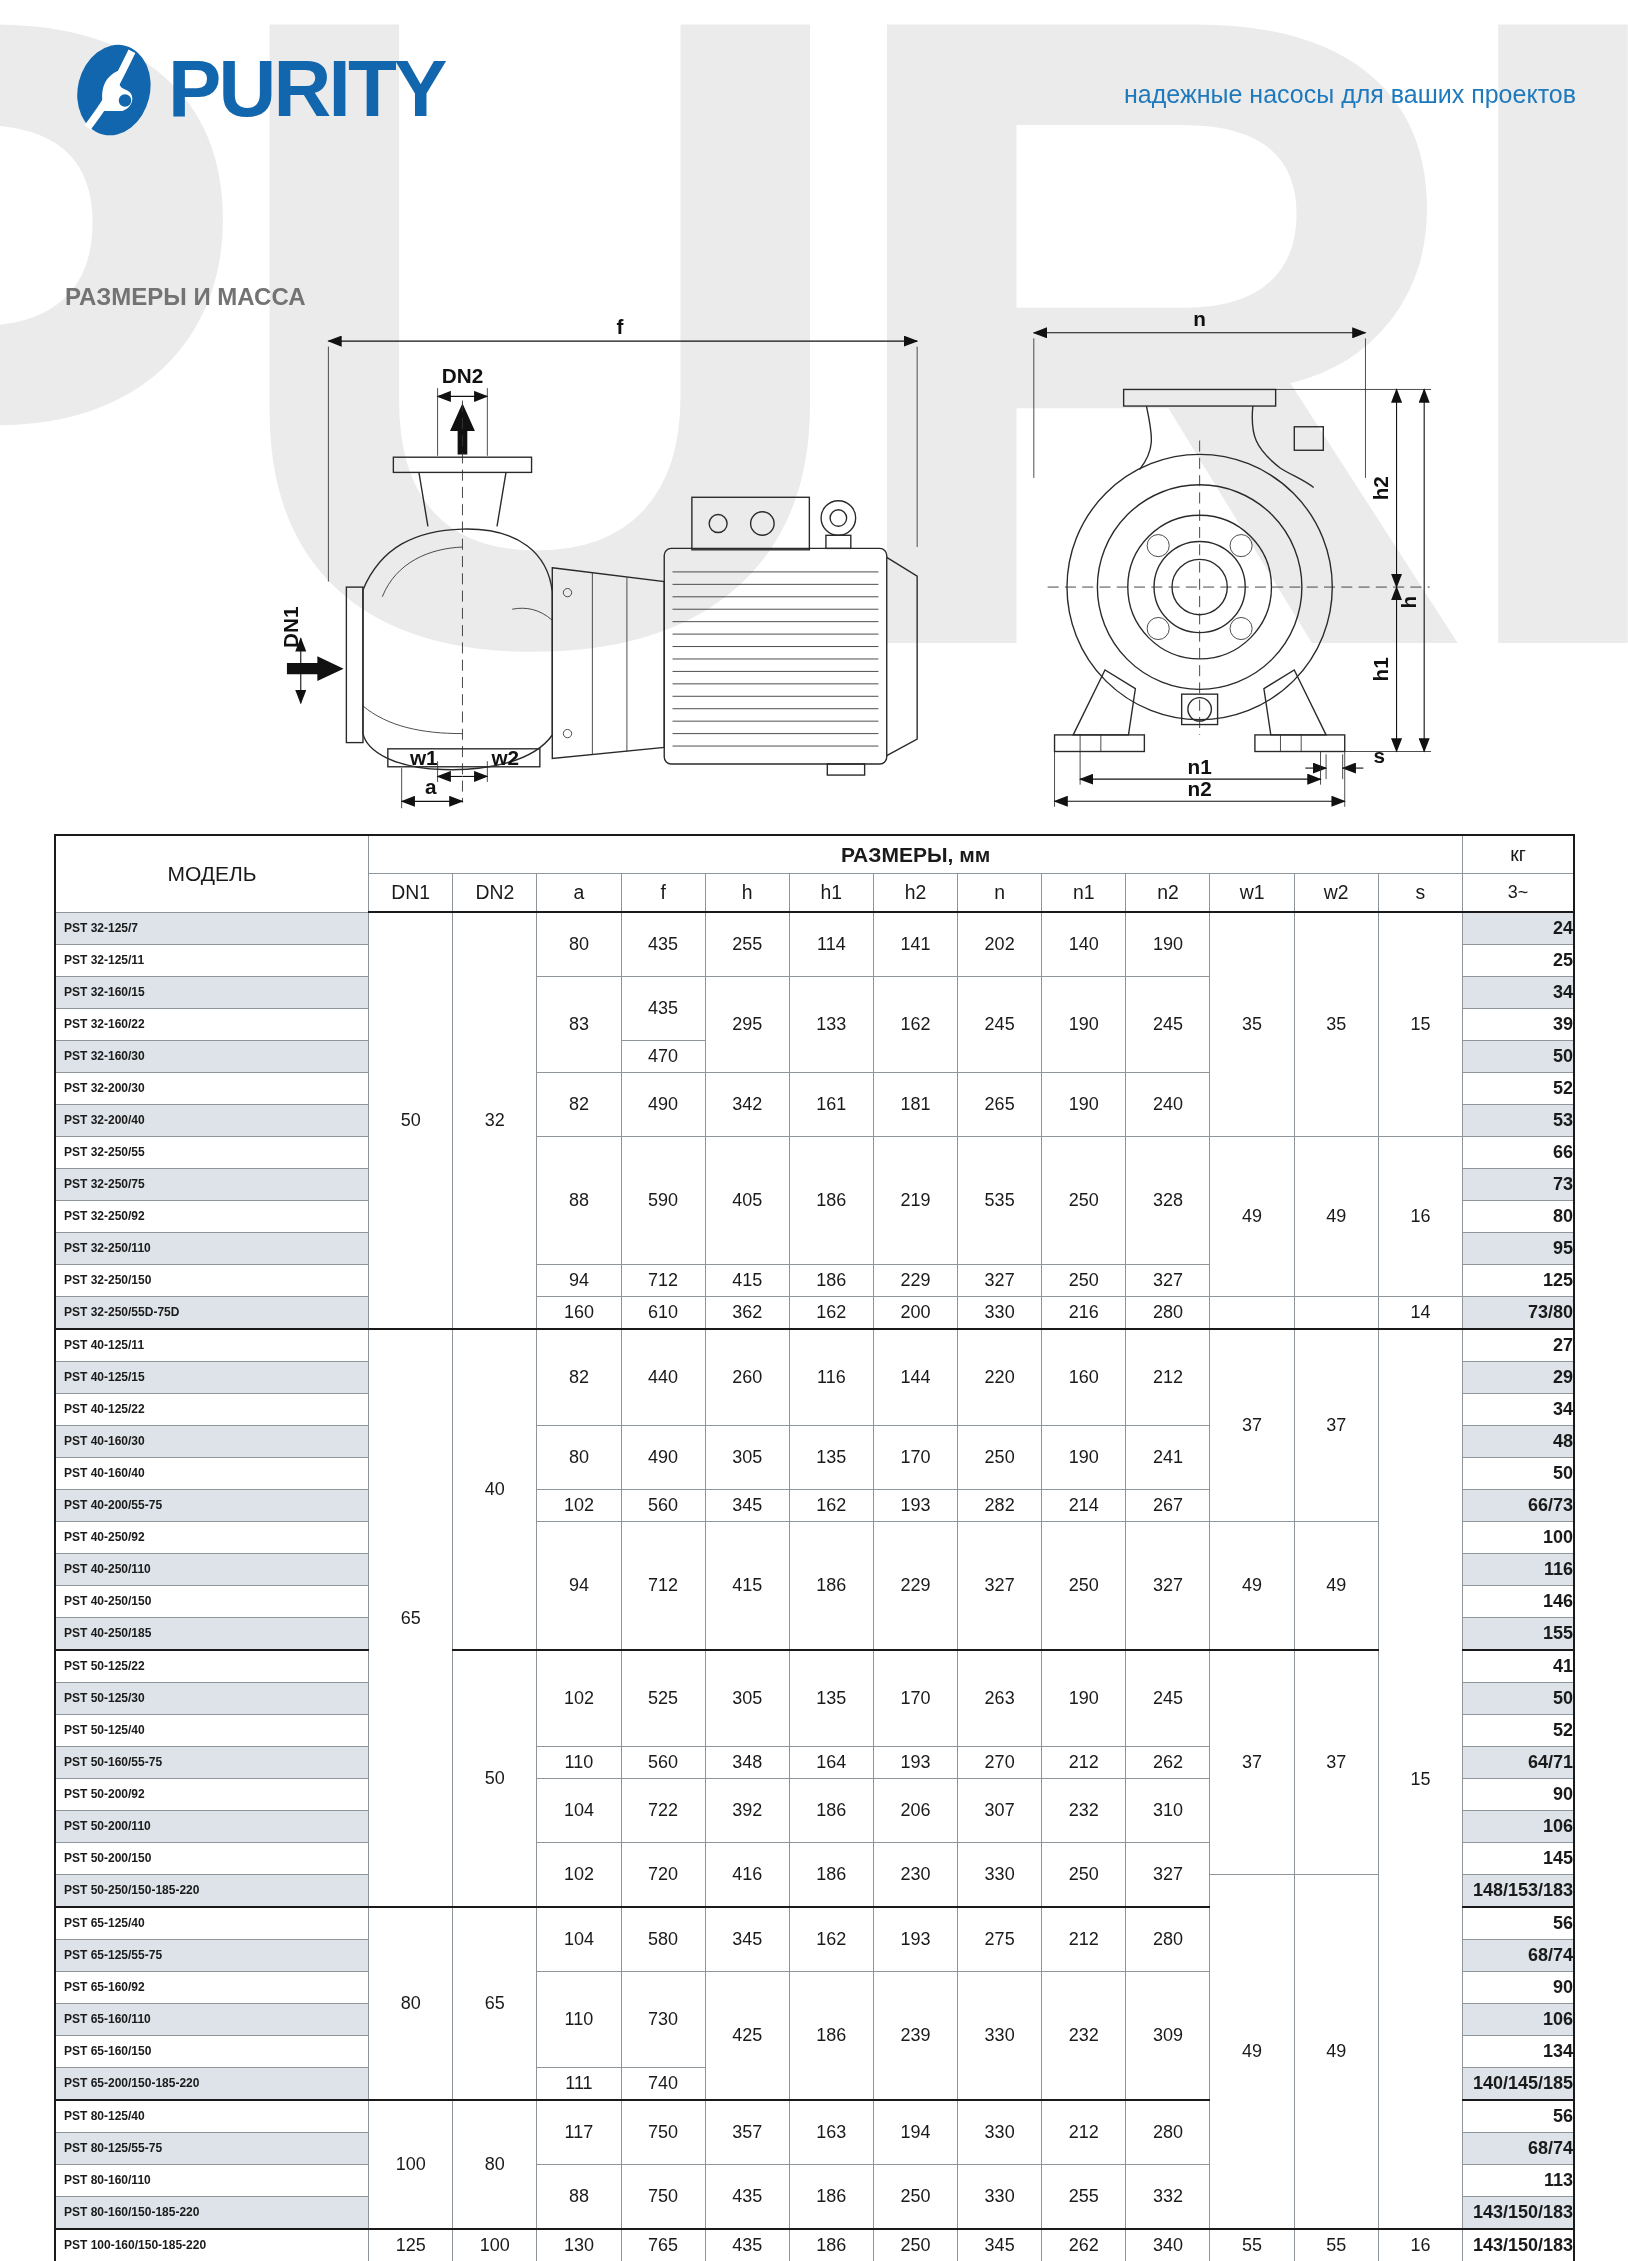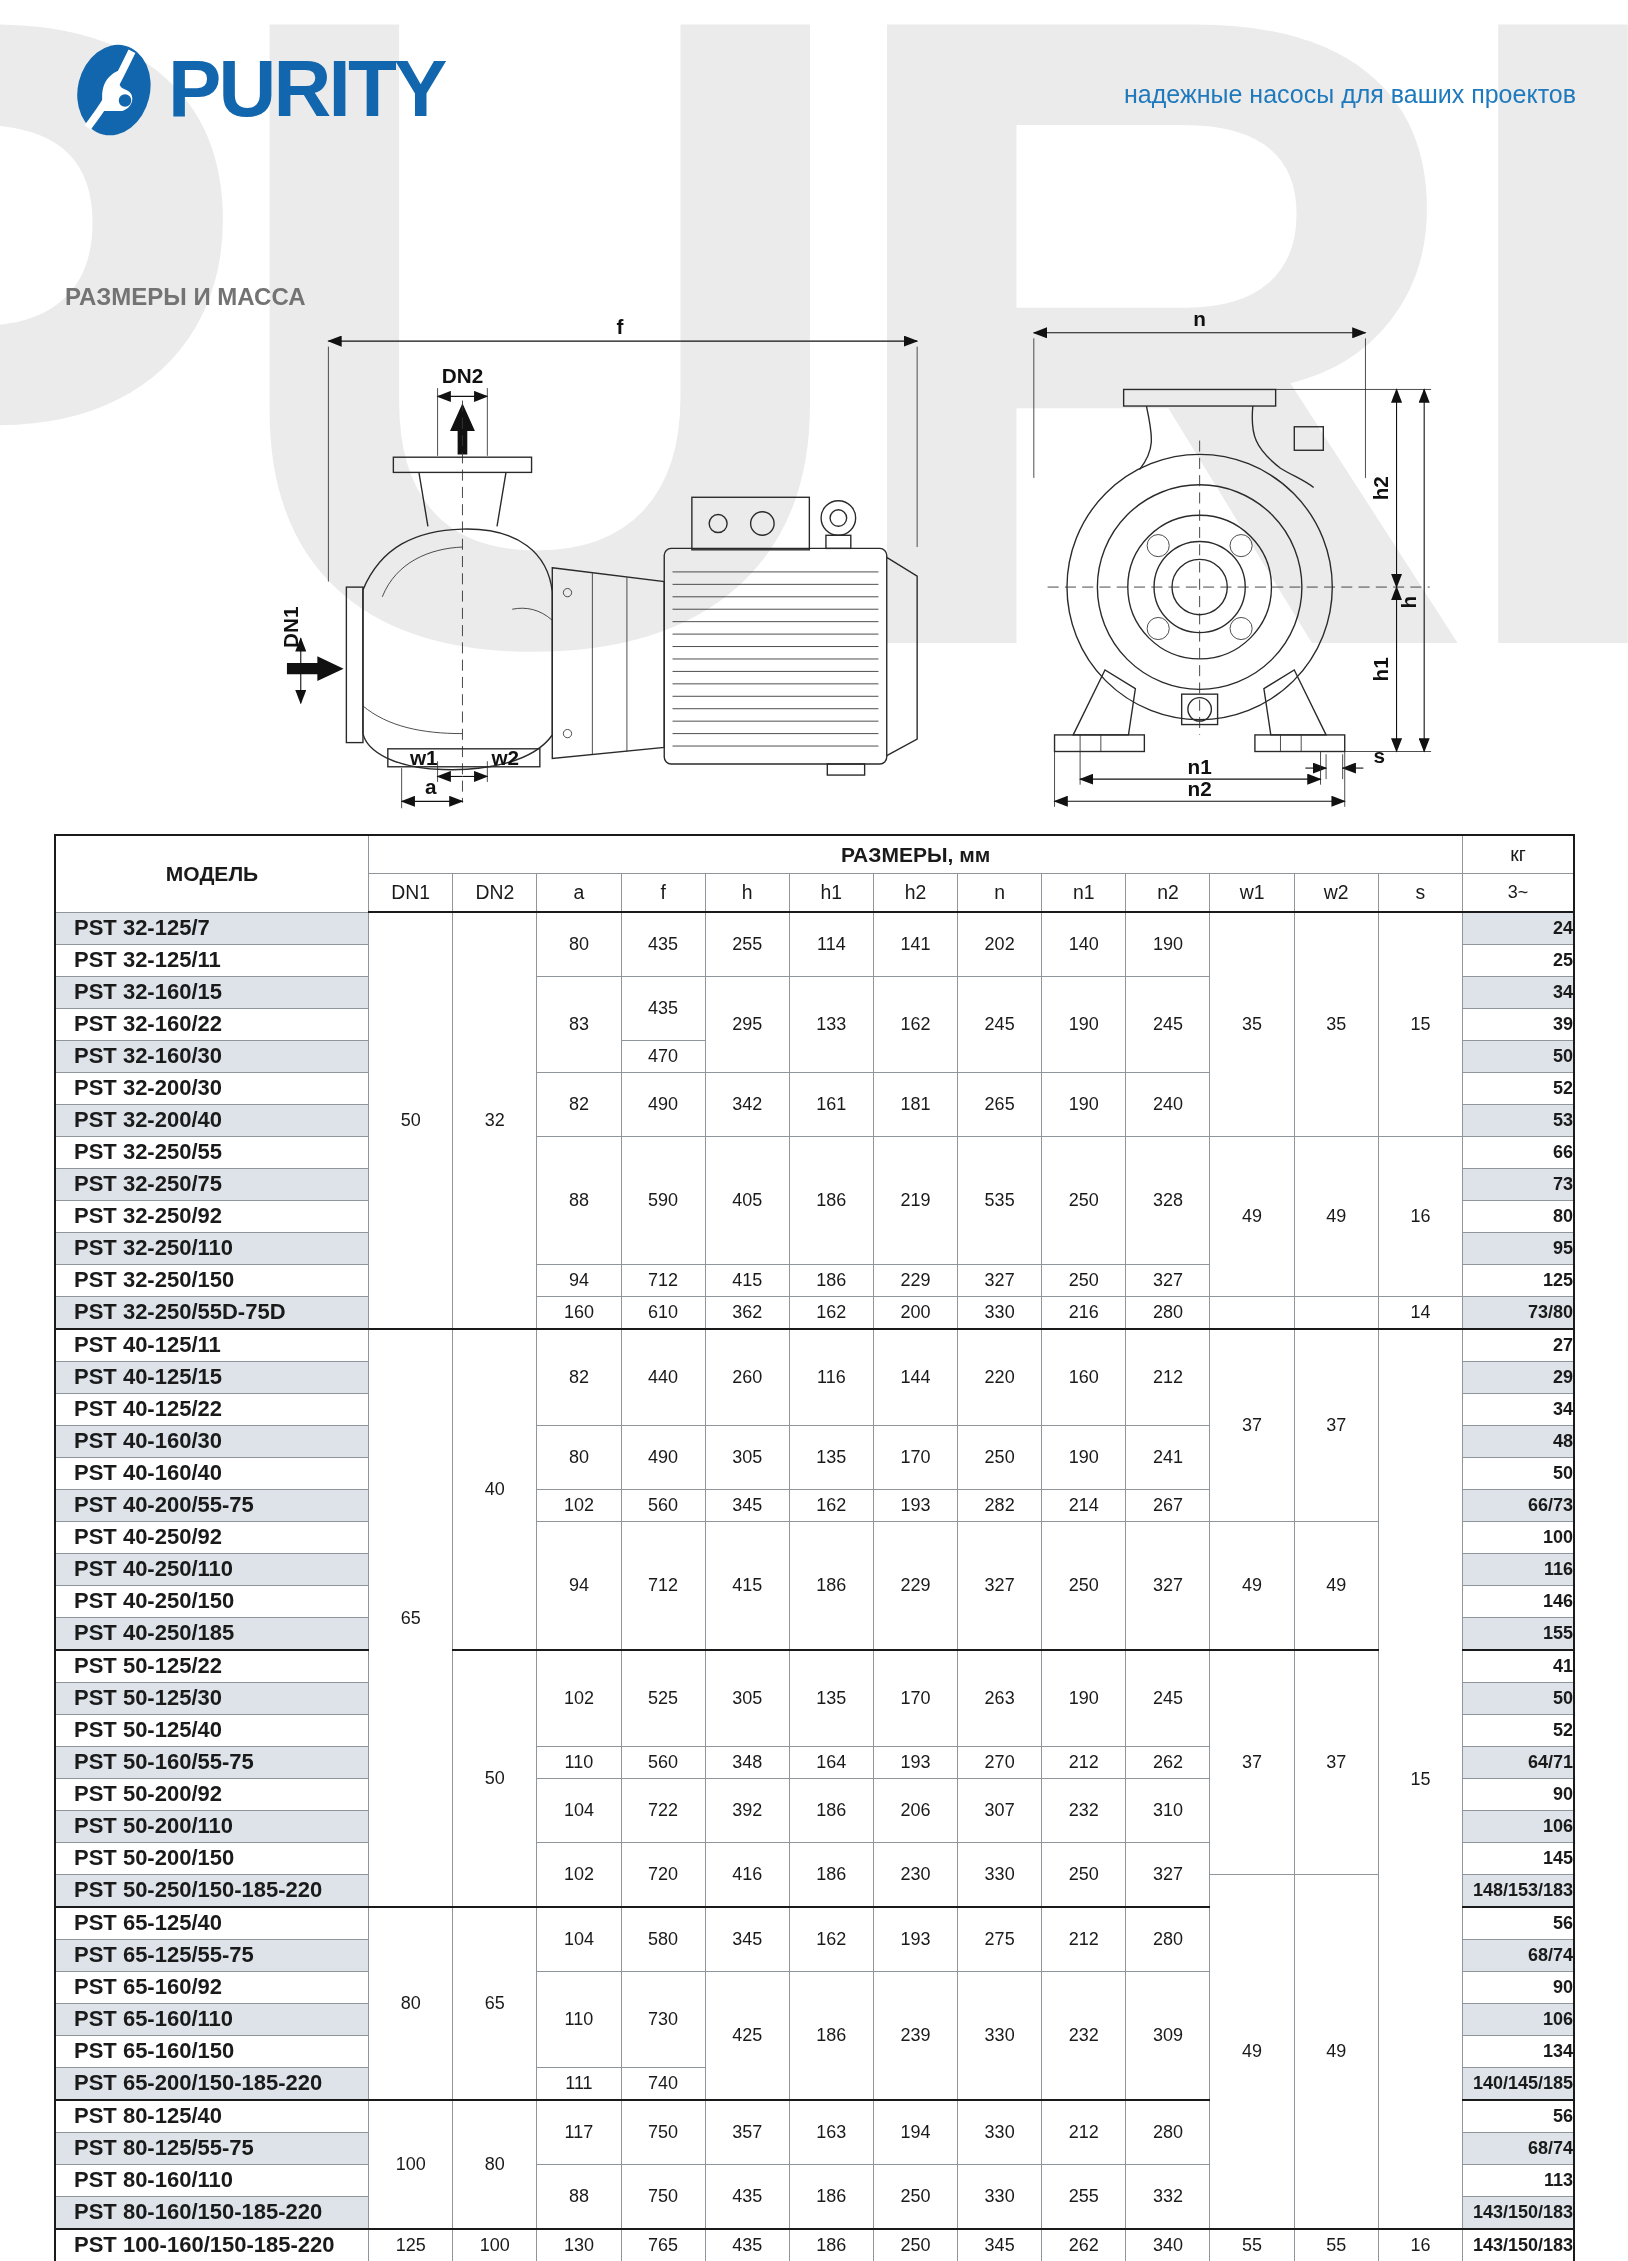--- a/index.html
+++ b/index.html
@@ -19,28 +19,28 @@
   .draw{stroke:#2a2a2a;stroke-width:2;fill:none;}
   .thin{stroke:#2a2a2a;stroke-width:1.2;fill:none;}
   .dim{stroke:#111;stroke-width:1.6;fill:none;}
   .cl{stroke:#333;stroke-width:1.3;stroke-dasharray:16 9;fill:none;}
   .table-wrap{position:absolute;top:834px;left:54px;z-index:1;}
   table{border-collapse:collapse;table-layout:fixed;width:1521px;border:2.1px solid #1a1a1a;}
   col.c-model{width:313px;} col.c-dim{width:84px;} col.c-kg{width:111px;}
   th,td{border:0.7px solid #8f969b;text-align:center;vertical-align:middle;padding:0;
         font-size:18px;line-height:1.12;background:transparent;}
   thead th{height:37px;background:#fff;}
-  th.model-h{font-size:21px;font-weight:bold;margin-left:38px;}
+  th.model-h{font-size:21px;font-weight:normal;margin-left:38px;}
   th.grp-h{font-size:21px;font-weight:bold;}
   th.dim-h{font-size:19.4px;font-weight:normal;}
   th.kg-h{font-size:19.4px;font-weight:normal;}
   th.kg-sub{font-size:18px;font-weight:normal;}
   thead tr:last-child th{border-bottom:2.1px solid #1a1a1a;}
   tbody td{height:31px;}
-  td.model{text-align:left;padding-left:18px;font-weight:bold;font-size:22px;}
+  td.model{text-align:left;padding-left:8px;font-weight:bold;font-size:12px;}
   td.kg{font-weight:bold;text-align:right;}
   tbody tr:nth-child(odd) td.model, tbody tr:nth-child(odd) td.kg{background:#dde3e8;}
   tr.sec > td{border-top:2.1px solid #1a1a1a;}
 </style>
 </head>
 <body>
 
 <div class="watermark">PURITY</div>
 
 <div class="logo">

